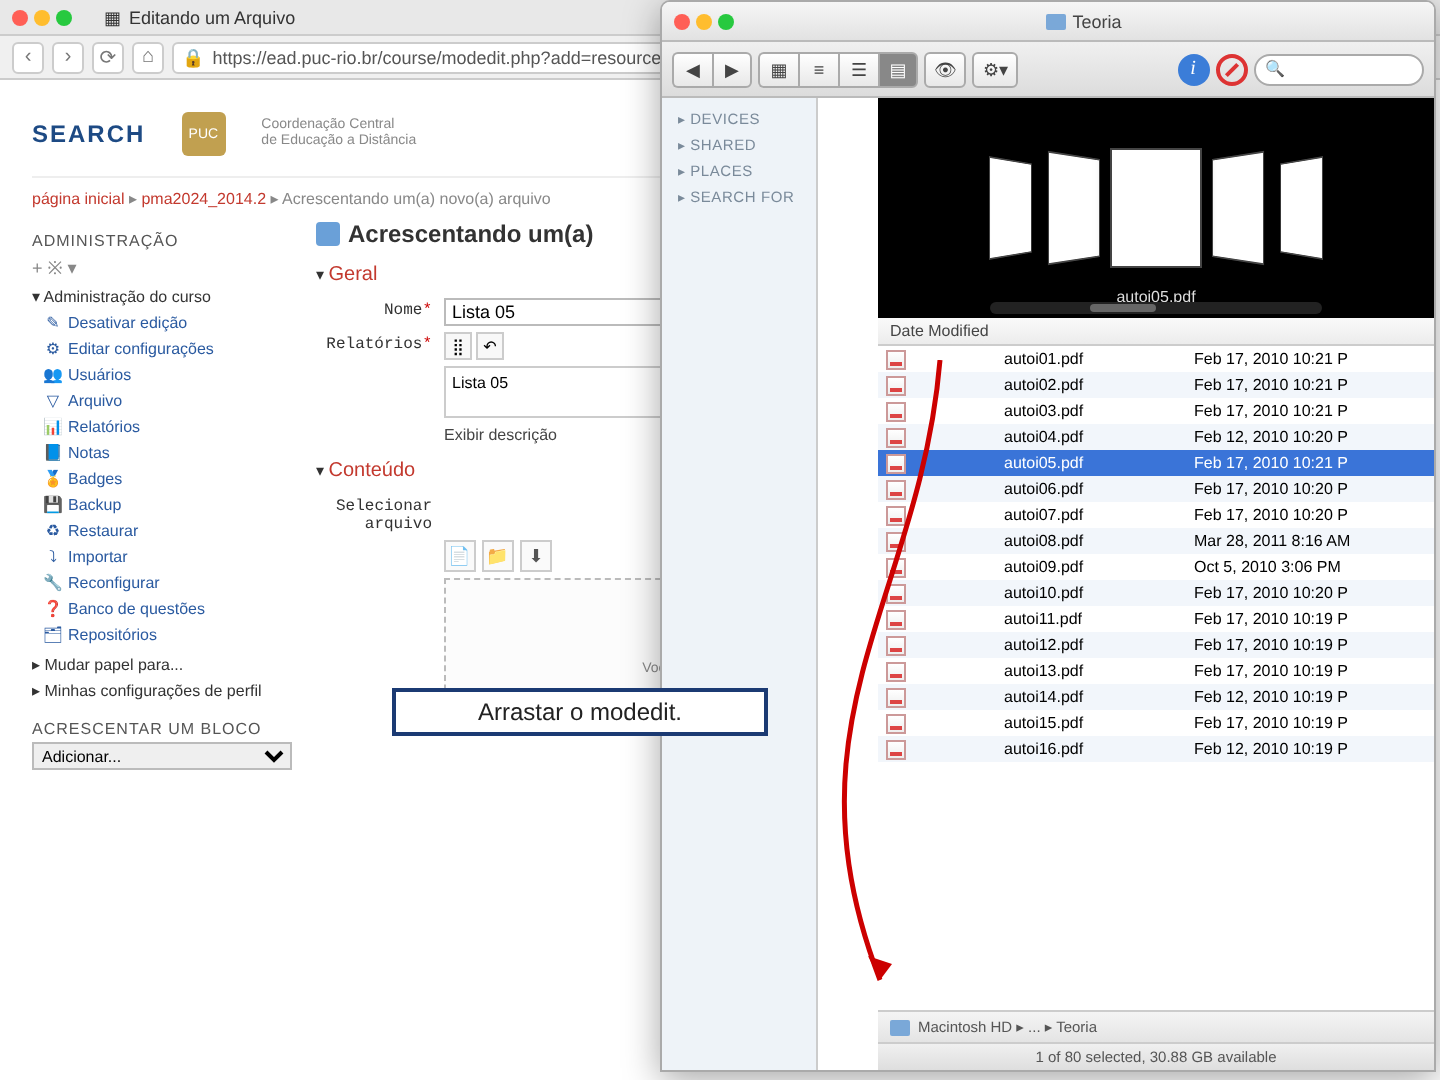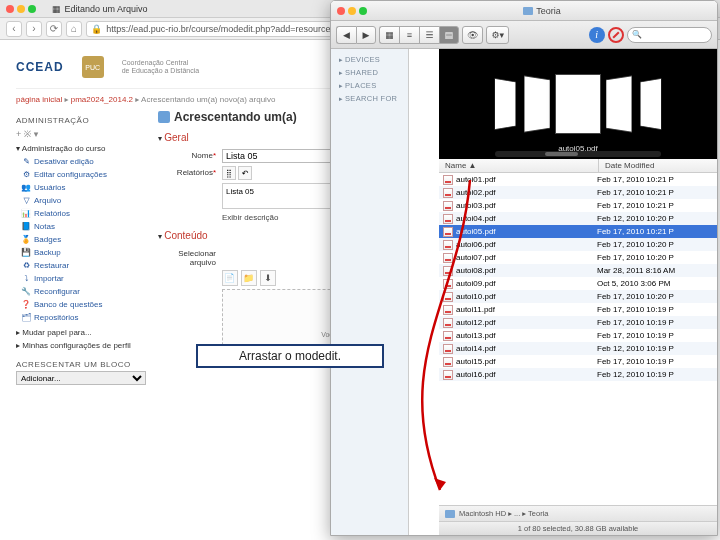--- a/index.html
+++ b/index.html
@@ -36,21 +36,21 @@
   .ti { width:9px; height:9px; display:inline-flex;align-items:center;justify-content:center;font-size:8px;}
   .addblock { margin-top:10px; }
   .addblock select { width:100%; font-size:8px; height:14px; border:1px solid #bbb;}
 
   .main { flex: 1; }
   .page-h2 { font-size: 12px; font-weight: 600; color: #333; margin-bottom: 8px; display:flex;align-items:center;gap:4px;}
   .page-h2 .ic { width:12px;height:12px;background:#6aa0d8;border-radius:2px;}
   .fieldset-h { font-size: 10px; color: #c3392e; margin: 8px 0 6px; }
   .fieldset-h::before { content:"▾ "; color:#333; font-size:8px;}
   .field { display: flex; align-items: flex-start; gap: 6px; margin: 3px 0; }
-  .flabel { width: 58px; text-align: right; font-size: 8px; color: #333; padding-top:2px;}
+  .flabel { width: 58px; text-align: right; font-size: 8px; color: #333; padding-top:2px;font-family:Liberation Mono, monospace;}
   .flabel.req::after { content:"*"; color:#c00; }
   .finput { font-size: 9px; }
   .txtin { border:1px solid #bbb; padding:1px 3px; font-size:9px; width:140px;}
   .toolbar-min { display:flex; gap:2px; margin-bottom:3px;}
   .tb { width:14px; height:14px; border:1px solid #ccc; background:#f8f8f8; font-size:8px; display:flex;align-items:center;justify-content:center;}
   .editor-box { border:1px solid #ccc; width:200px; height:26px; padding:3px; font-size:8px; background:#fff;}
   .showdesc { font-size:8px; color:#444; margin:4px 0 4px 64px;}
   .filearea { margin-left:64px; width:380px; }
   .file-toolbar { display:flex; gap:3px; margin-bottom:3px;}
   .ftb { width:16px;height:16px;border:1px solid #ccc;background:#fafafa;font-size:9px;display:flex;align-items:center;justify-content:center;color:#555;}
@@ -95,21 +95,21 @@
 
   .filelist-head { display:flex; background:linear-gradient(#fafafa,#ececec); border-bottom:1px solid #ccc; font-size:8px; color:#444;}
   .fh-name { flex:1; padding:2px 6px; border-right:1px solid #ccc;}
   .fh-date { width:118px; padding:2px 6px;}
   .filelist { flex:1; overflow-y:auto; font-size:8px;}
   .frow { display:flex; align-items:center; height:13px; padding:0 4px;}
   .frow:nth-child(even){background:#f2f6fb;}
   .frow.sel { background:#3a74d8; color:#fff;}
   .fic { width:10px;height:10px; margin-right:3px; background:linear-gradient(#fff,#eee); border:0.5px solid #c99; position:relative;}
   .fic::after{content:"";position:absolute;bottom:1px;left:1px;right:1px;height:2px;background:#d44;}
-  .fname { flex:1; white-space:nowrap; overflow:hidden;}
+  .fname { flex:1; white-space:nowrap; overflow:hidden;margin-left:46px;}
   .fdate { width:116px; white-space:nowrap; }
 
   .finder-path { height:16px; background:linear-gradient(#f4f4f4,#e4e4e4); border-top:1px solid #ccc; display:flex;align-items:center;padding:0 6px;font-size:7.5px;color:#555;gap:4px;}
   .finder-status { height:14px; background:linear-gradient(#f0f0f0,#dedede); border-top:1px solid #ccc; text-align:center; font-size:7.5px; color:#555; line-height:14px;}
 
   
   .anno-box { position:absolute; top:344px; left:196px; width:188px; height:24px; border:2px solid #1b3a73; background:#fff; display:flex;align-items:center;justify-content:center; font-size:12px; color:#222; z-index:40;}
   .arrow-svg { position:absolute; top:180px; left:360px; width:160px; height:330px; z-index:39; pointer-events:none;}
 </style>
 </head>
@@ -133,21 +133,21 @@
     <div class="navb">⟳</div>
     <div class="navb">⌂</div>
     <div class="urlbar">
       <span class="lock">🔒</span>
       <span>https://ead.puc-rio.br/course/modedit.php?add=resource&amp;type=&amp;...</span>
     </div>
   </div>
 
   <div class="page">
     <div class="header">
-      <span class="logo-ccead">CCEAD</span>
+      <span class="logo-ccead">SEARCH</span>
       <span class="logo-puc">PUC</span>
       <div>
         <div class="hdr-sub">Coordenação Central</div>
         <div class="hdr-sub">de Educação a Distância</div>
       </div>
     </div>
 
     <div class="crumbs">
       <a href="#">página inicial</a> ▸
       <a href="#">pma2024_2014.2</a> ▸
@@ -315,23 +315,20 @@
       <div class="coverflow">
         <div class="cov c1"></div>
         <div class="cov c2"></div>
         <div class="cov c3"></div>
         <div class="cov c4"></div>
         <div class="cov c5"></div>
         <div class="cov-label">autoi05.pdf</div>
         <div class="cov-scroll"></div>
       </div>
       <div class="filelist-head">
-        <div class="fh-name">
-          <span>Name</span> <span>▲</span>
-        </div>
         <div class="fh-date">Date Modified</div>
       </div>
       <div class="filelist" id="filelist">
           <div class="frow">
             <span class="fic"></span>
             <span class="fname">autoi01.pdf</span>
             <span class="fdate">Feb 17, 2010 10:21 P</span>
           </div>
           <div class="frow">
             <span class="fic"></span>

